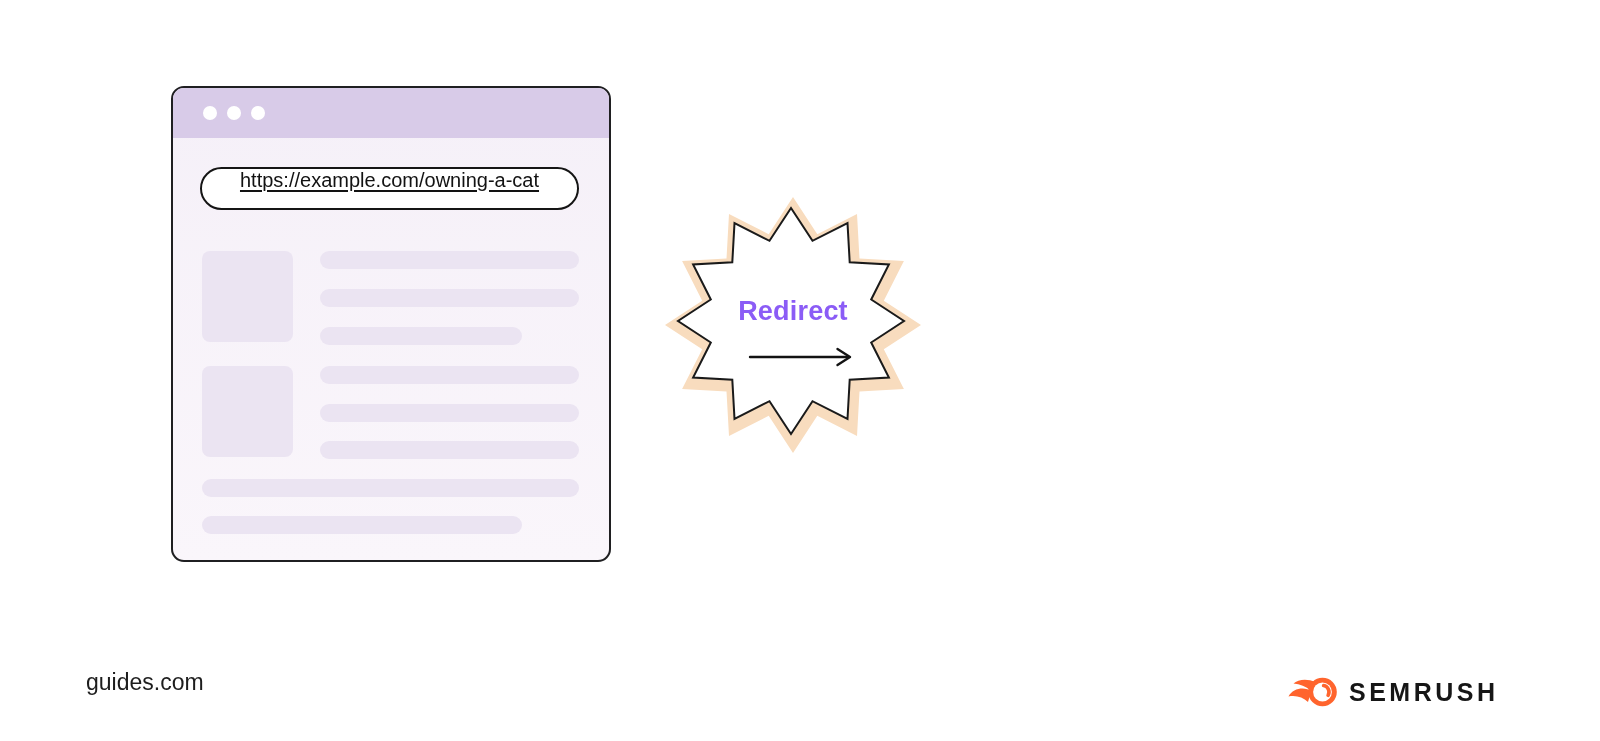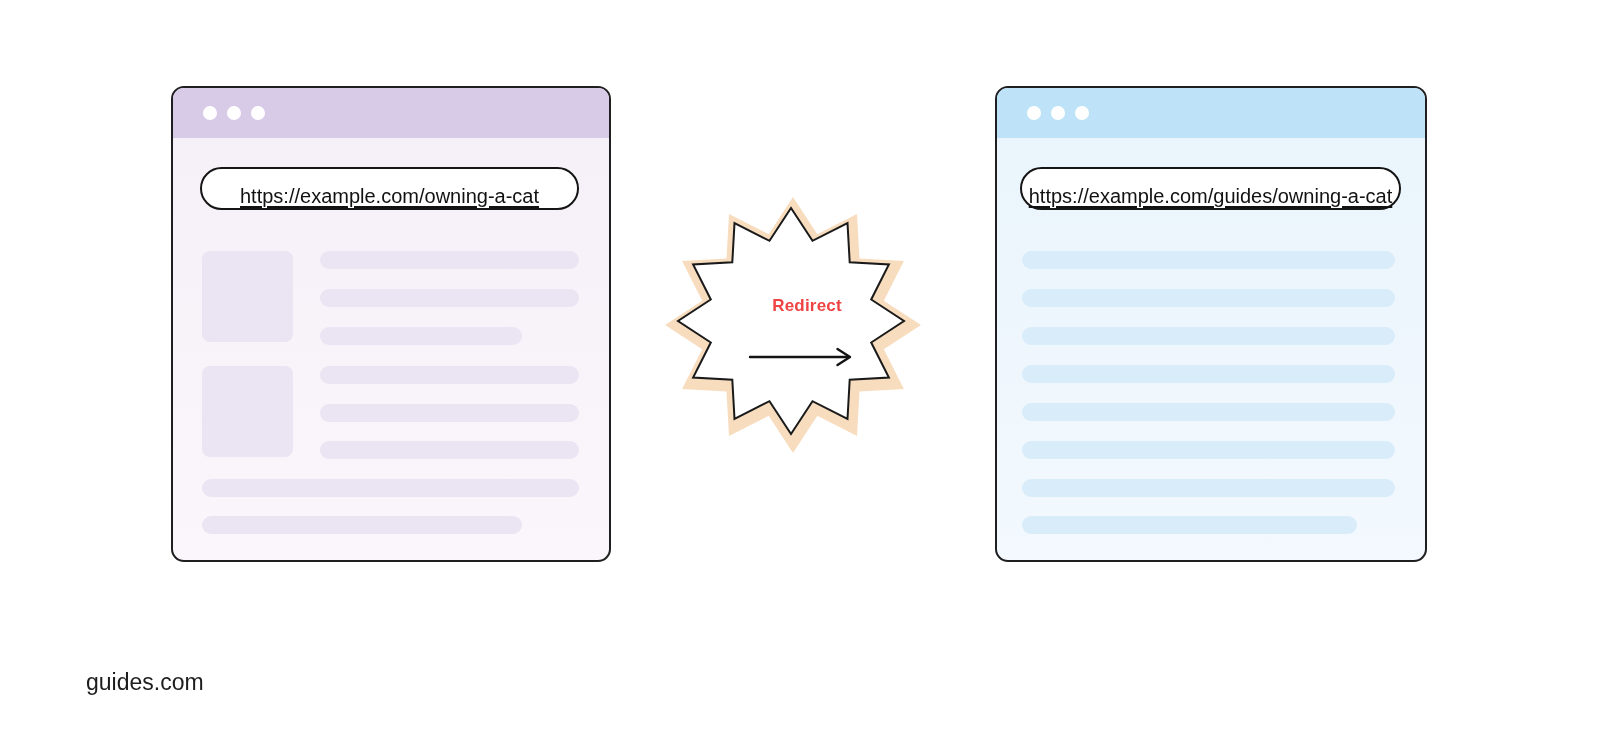--- a/index.html
+++ b/index.html
@@ -11,36 +11,36 @@
        border-radius:13px;overflow:hidden;}
   .win.purple{left:171px;width:440px;background:linear-gradient(180deg,#f5f0f8 0%,#faf6fb 100%);}
   .win.blue{left:995px;width:432px;background:linear-gradient(180deg,#e9f4fc 0%,#f3f9fe 100%);}
   .tbar{position:absolute;left:0;top:0;width:100%;height:50px;display:flex;align-items:center;
         padding-left:30px;gap:10px;}
   .win.purple .tbar{background:var(--purple-header);}
   .win.blue .tbar{background:var(--blue-header);}
   .dot{width:14px;height:14px;border-radius:50%;background:#ffffff;flex:0 0 auto;}
 
   .pill{position:absolute;top:79px;height:43px;background:#ffffff;border:2px solid #151515;
-        border-radius:22px;display:flex;align-items:flex-end;justify-content:center;}
+        border-radius:22px;display:flex;align-items:flex-start;justify-content:center;}
   .win.purple .pill{left:27px;width:379px;}
   .win.blue .pill{left:23px;width:381px;}
   .urltext{font-size:20px;font-weight:500;color:#121212;text-decoration:underline;
            text-underline-offset:3px;white-space:nowrap;}
 
   .sq{position:absolute;width:91px;height:91px;border-radius:8px;background:var(--purple-block);}
   .ln{position:absolute;height:18px;border-radius:9px;}
   .win.purple .ln{background:var(--purple-block);}
   .win.blue .ln{background:var(--blue-block);}
 
   
   .burst{position:absolute;left:651px;top:181px;width:284px;height:288px;}
   .burst svg{position:absolute;left:0;top:0;}
-  .redirect-label{position:absolute;left:14px;top:115px;width:100%;text-align:center;
-                  font-size:17px;font-weight:600;color:#ef4444;letter-spacing:.2px;}
+  .redirect-label{position:absolute;left:0;top:115px;width:100%;text-align:center;
+                  font-size:27px;font-weight:600;color:#8b5cf6;letter-spacing:.2px;}
 
   
   .site-label{position:absolute;left:86px;top:669px;font-size:23px;color:#1d1d1d;}
   .brand{position:absolute;left:1288px;top:676px;display:flex;align-items:center;gap:11px;}
   .wordmark{font-size:25px;font-weight:800;letter-spacing:3.5px;color:#161616;line-height:32px;}
 </style>
 </head>
 <body>
 
 <div class="canvas">
@@ -71,35 +71,27 @@
       <polygon fill="var(--star-glow)" points="142,16 166.3,53.2 206,33.1 208.5,77.5 252.9,80 232.8,119.7 270,144 232.8,168.3 252.9,208 208.5,210.5 206,254.9 166.3,234.8 142,272 117.7,234.8 78,254.9 75.5,210.5 31.1,208 51.2,168.3 14,144 51.2,119.7 31.1,80 75.5,77.5 78,33.1 117.7,53.2"></polygon>
       <polygon fill="#ffffff" stroke="#1a1a1a" stroke-width="2" stroke-linejoin="miter" points="140,27 161.5,59.8 196.5,42.1 198.7,81.3 237.9,83.5 220.2,118.5 253,140 220.2,161.5 237.9,196.5 198.7,198.7 196.5,237.9 161.5,220.2 140,253 118.5,220.2 83.5,237.9 81.3,198.7 42.1,196.5 59.8,161.5 27,140 59.8,118.5 42.1,83.5 81.3,81.3 83.5,42.1 118.5,59.8"></polygon>
       <g stroke="#131313" stroke-width="2.4" fill="none" stroke-linecap="round" stroke-linejoin="round">
         <line x1="99" y1="176" x2="197" y2="176"></line>
         <polyline points="186.5,168 199,176 186.5,184"></polyline>
       </g>
     </svg>
     <div class="redirect-label">Redirect</div>
   </div>
 
-  <section class="win blue">
-    <div class="tbar">
-      <span class="dot"></span>
-      <span class="dot"></span>
-      <span class="dot"></span>
-    </div>
-    <div class="pill">
-      <span class="urltext">https://example.com/guides/owning-a-cat</span>
-    </div>
-    <div class="ln" style="left:25px;top:163px;width:373px;"></div>
-    <div class="ln" style="left:25px;top:201px;width:373px;"></div>
-    <div class="ln" style="left:25px;top:239px;width:373px;"></div>
-    <div class="ln" style="left:25px;top:277px;width:373px;"></div>
-    <div class="ln" style="left:25px;top:315px;width:373px;"></div>
-    <div class="ln" style="left:25px;top:353px;width:373px;"></div>
-    <div class="ln" style="left:25px;top:391px;width:373px;"></div>
-    <div class="ln" style="left:25px;top:428px;width:335px;"></div>
-  </section>
 
   <div class="site-label">guides.com</div>
 
+  <div class="brand">
+    <svg width="50" height="31" viewBox="0 0 50 31">
+      <path fill="var(--brand-orange)" d="M27,5 C20,1.5 10,2 5.5,6.5 C12,7 18,9.5 22.5,13.5 C23.8,10.3 25.2,7.4 27,5 Z"></path>
+      <path fill="var(--brand-orange)" d="M24,14 C16,9.5 5,11 0.5,19.5 C7.5,18 15,20 20,25 C21,21.2 22.3,17.3 24,14 Z"></path>
+      <circle cx="34.5" cy="15" r="14.3" fill="var(--brand-orange)"></circle>
+      <circle cx="34.5" cy="15" r="9.4" fill="#ffffff"></circle>
+      <path d="M35.6,8.6 A6.5,6.5 0 0 1 40.1,18.3" stroke="var(--brand-orange)" stroke-width="3.6" fill="none" stroke-linecap="round"></path>
+    </svg>
+    <span class="wordmark">SEMRUSH</span>
+  </div>
 
 </div>
 
 </body></html>

